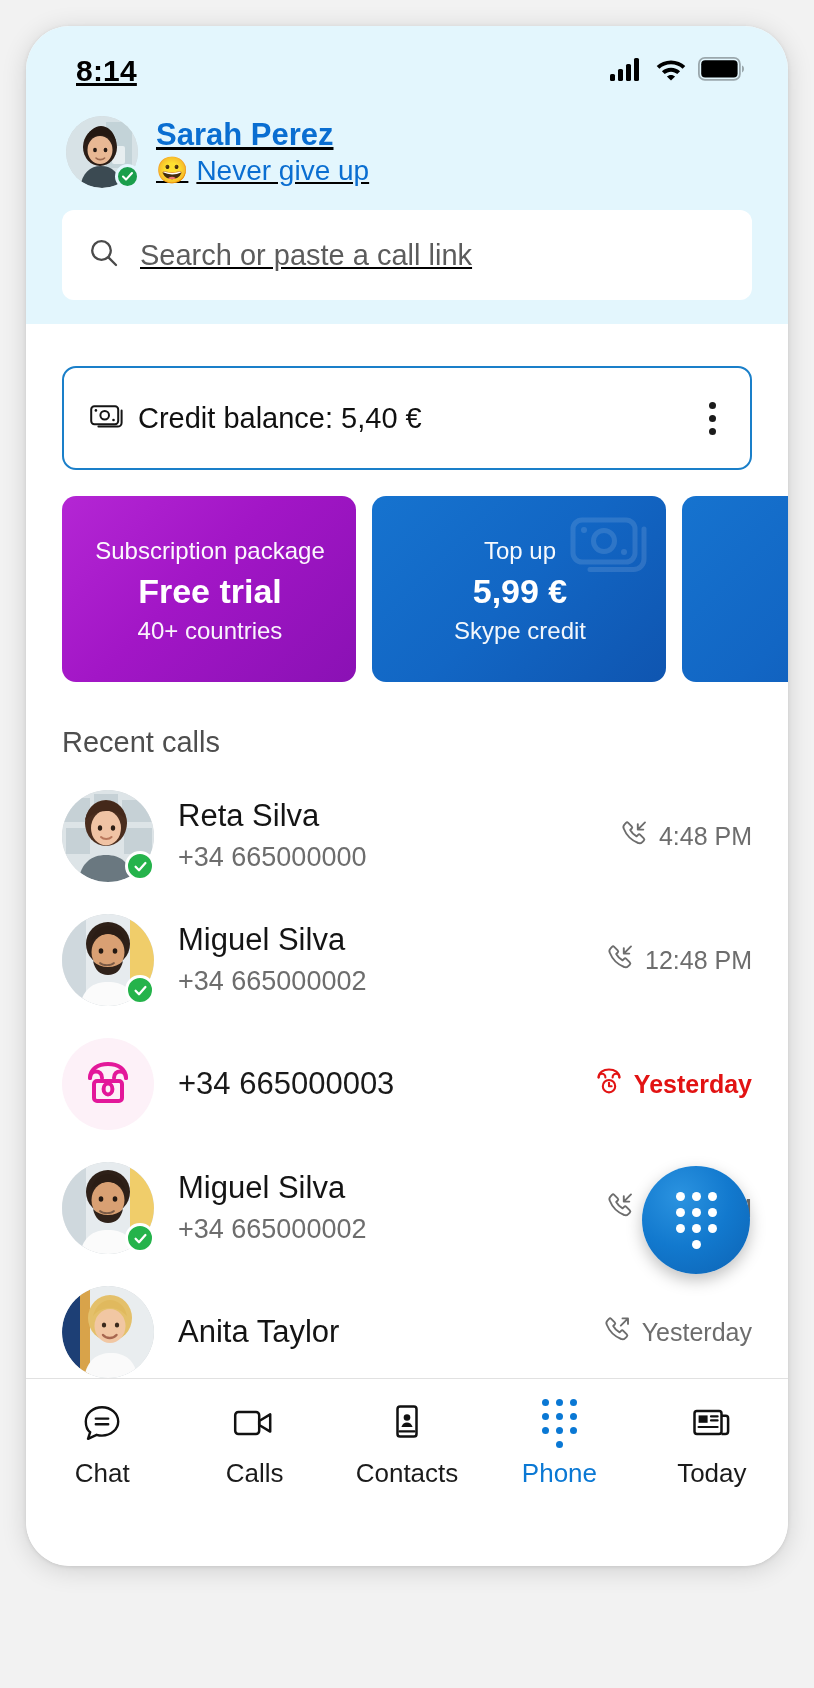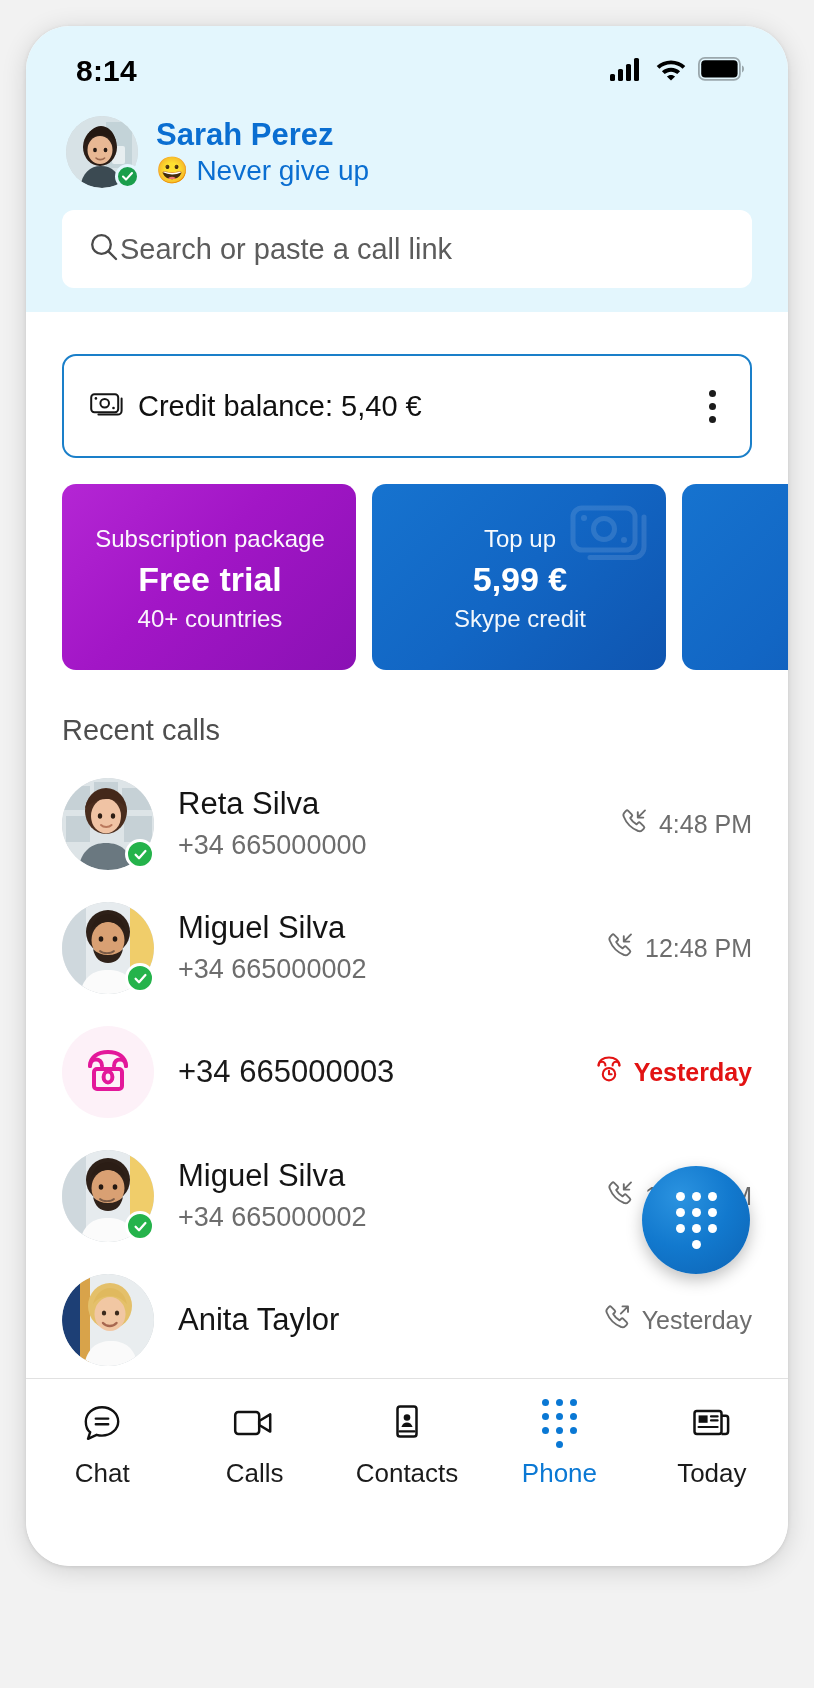--- a/index.html
+++ b/index.html
@@ -22,20 +22,21 @@
     background: #ffffff;
     border-radius: 44px;
     overflow: hidden;
     box-shadow: 0 4px 26px rgba(0,0,0,0.14), 0 1px 4px rgba(0,0,0,0.10);
   }
 
   
   .top-region {
     background: #e3f6fd;
     padding: 0 0 24px 0;
+    text-decoration: underline;
   }
 
   
   .status-bar {
     height: 74px;
     display: flex;
     align-items: center;
     justify-content: space-between;
     padding: 16px 44px 0 50px;
   }
@@ -100,26 +101,27 @@
     line-height: 1.2;
     display: flex;
     align-items: center;
     gap: 8px;
   }
   .mood-emoji { font-size: 26px; }
 
   
   .search-bar {
     margin: 22px 36px 0 36px;
-    height: 78px;
+    height: 90px;
     background: #ffffff;
     border-radius: 12px;
     display: flex;
     align-items: center;
     padding: 0 26px;
+    gap: 20px;
   }
   .search-placeholder {
     font-size: 29px;
     color: #5c5c5c;
   }
 
   
   .body-region { background: #fff; padding-top: 0; }
 
   

